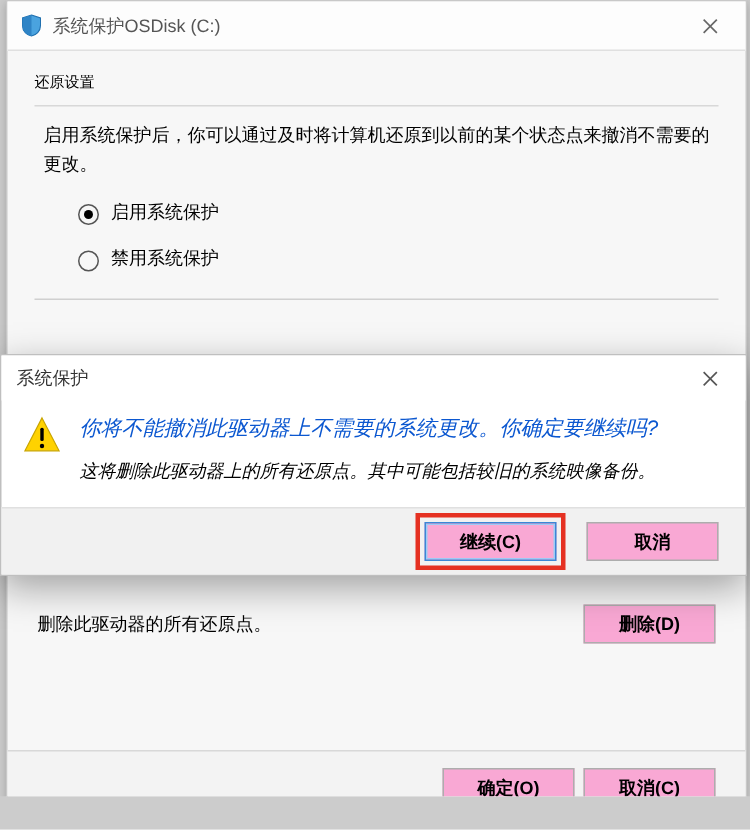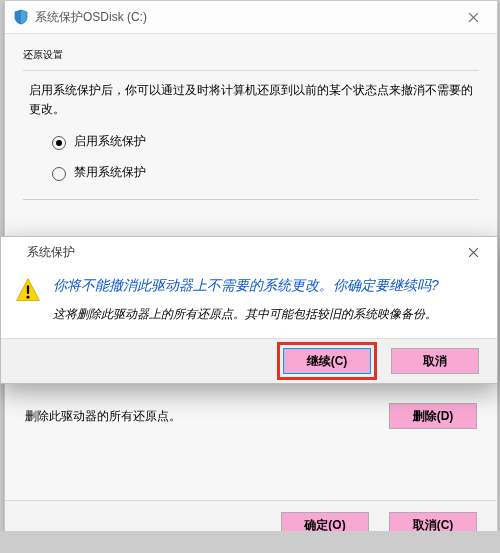--- a/index.html
+++ b/index.html
@@ -22,26 +22,26 @@
   .radio:checked::after{content:"";position:absolute;left:3px;top:3px;width:6px;height:6px;background:#000;border-radius:50%;}
   .radio-label{font-size:12px;}
 
   .long-divider{height:1px;background:#d0d0d0;margin:0 0 20px 0;}
 
   .usage-line{text-align:center;margin-top:160px;font-size:13px;color:#111;}
   .delete-row{display:flex;align-items:center;justify-content:space-between;margin:28px 2px 0 2px;}
   .delete-text{font-size:12px;color:#000;}
   .win-button{min-width:88px;height:26px;padding:0 14px;border:1px solid #adadad;background:#f9a8d4;font-size:12px;color:#000;cursor:pointer;font-weight:bold;}
 
-  .bottom-bar{position:absolute;left:0;right:0;bottom:0;height:48px;border-top:1px solid #d8d8d8;background:#f3f3f3;display:flex;align-items:center;justify-content:flex-end;padding-right:20px;gap:20px;}
+  .bottom-bar{position:absolute;left:0;right:0;bottom:0;height:48px;border-top:1px solid #d8d8d8;background:#f3f3f3;display:flex;align-items:center;justify-content:flex-end;padding-right:20px;gap:6px;}
 
   
   .dialog{position:absolute;left:0;top:236px;width:498px;background:#fff;border:1px solid #bfbfbf;box-shadow:0 8px 24px rgba(0,0,0,0.35);box-sizing:border-box;}
   .dlg-titlebar{height:30px;display:flex;align-items:center;padding:0 6px;background:#fff;}
-  .dlg-title{font-size:12px;color:#333;margin-left:20px;}
+  .dlg-title{font-size:12px;color:#333;margin-left:4px;}
   .dlg-close{margin-left:auto;width:36px;height:22px;display:flex;align-items:center;justify-content:center;color:#555;}
   .dlg-body{display:flex;padding:8px 18px 14px 14px;font-style:italic;}
   .warn-icon{width:26px;height:26px;flex:0 0 26px;margin-right:12px;margin-top:2px;}
   .dlg-text{flex:1;}
   .dlg-heading{font-size:14px;font-weight:400;color:#0b57d0;line-height:1.45;margin-bottom:10px;}
   .dlg-sub{font-size:12px;color:#000;line-height:1.6;}
   .dlg-buttonbar{height:44px;background:#f1f1f1;border-top:1px solid #e0e0e0;display:flex;align-items:center;justify-content:flex-end;padding-right:18px;gap:14px;}
   .highlight{display:inline-block;border:3px solid #e53122;padding:3px;}
   .highlight .win-button{margin:0;}
   .default-btn{border:1px solid #3a87d6;box-shadow:inset 0 0 0 1px #9ecbf5;}

